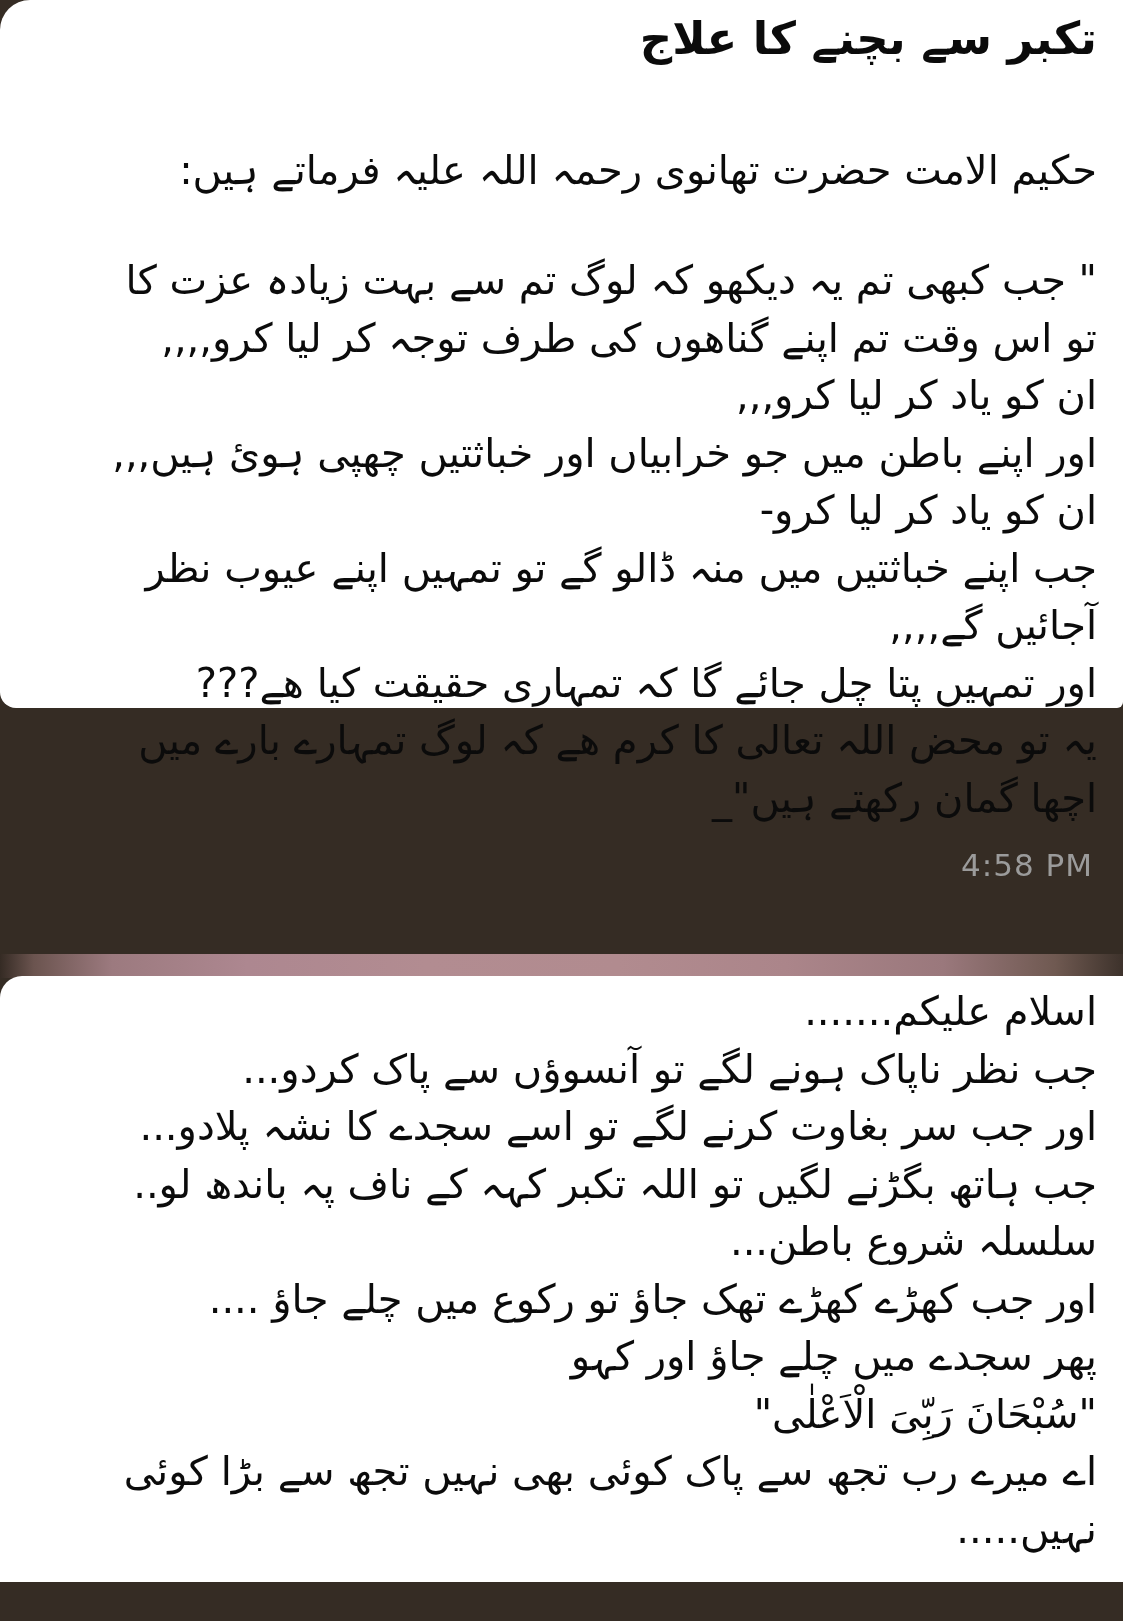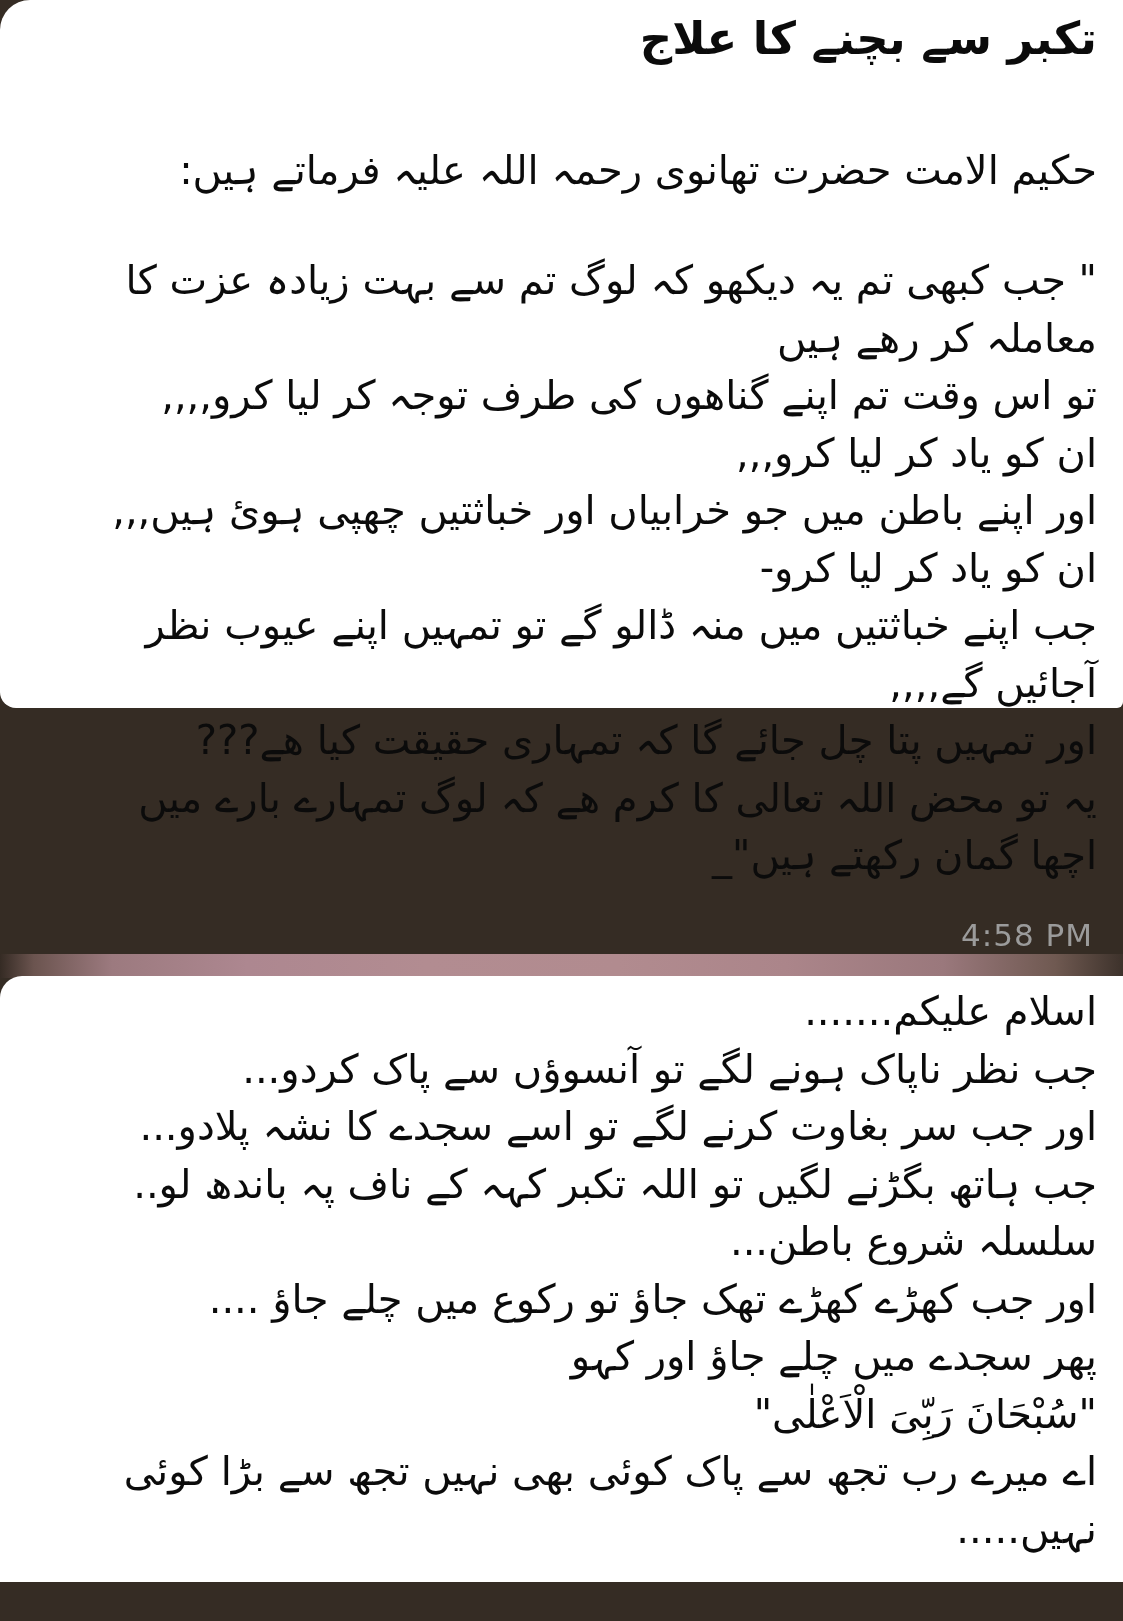--- a/index.html
+++ b/index.html
@@ -57,40 +57,39 @@
   .msg-line {
     font-size: 40px;
     line-height: 57.5px;
     text-align: right;
     white-space: nowrap;
   }
   .card-bottom .inner { padding-top: 7px; }
   .timestamp {
     direction: ltr;
     text-align: right;
-    margin-top: 32px;
+    margin-top: 20px;
     padding-right: 4px;
     font-size: 31px;
     line-height: 36px;
     color: #9b9b9b;
     letter-spacing: 1px;
   }
 </style>
 </head>
 <body>
 
 <div class="divider-band"></div>
 
 <div class="card card-top">
   <div class="inner">
     <div class="msg-title">تکبر سے بچنے کا علاج</div>
     <div class="msg-intro">حکیم الامت حضرت تھانوی رحمہ اللہ علیہ فرماتے ہیں:</div>
     <div class="msg-body">
       <div class="msg-line">" جب کبھی تم یہ دیکھو کہ لوگ تم سے بہت زیادہ عزت کا</div>
-      <div class="msg-line">معاملہ کر رھے ہیں</div>
       <div class="msg-line">تو اس وقت تم اپنے گناھوں کی طرف توجہ کر لیا کرو,,,,</div>
       <div class="msg-line">ان کو یاد کر لیا کرو,,,</div>
       <div class="msg-line">اور اپنے باطن میں جو خرابیاں اور خباثتیں چھپی ہوئ ہیں,,,</div>
       <div class="msg-line">ان کو یاد کر لیا کرو-</div>
       <div class="msg-line">جب اپنے خباثتیں میں منہ ڈالو گے تو تمہیں اپنے عیوب نظر</div>
       <div class="msg-line">آجائیں گے,,,,</div>
       <div class="msg-line">اور تمہیں پتا چل جائے گا کہ تمہاری حقیقت کیا ھے???</div>
       <div class="msg-line">یہ تو محض اللہ تعالی کا کرم ھے کہ لوگ تمہارے بارے میں</div>
       <div class="msg-line">اچھا گمان رکھتے ہیں"_</div>
     </div>

